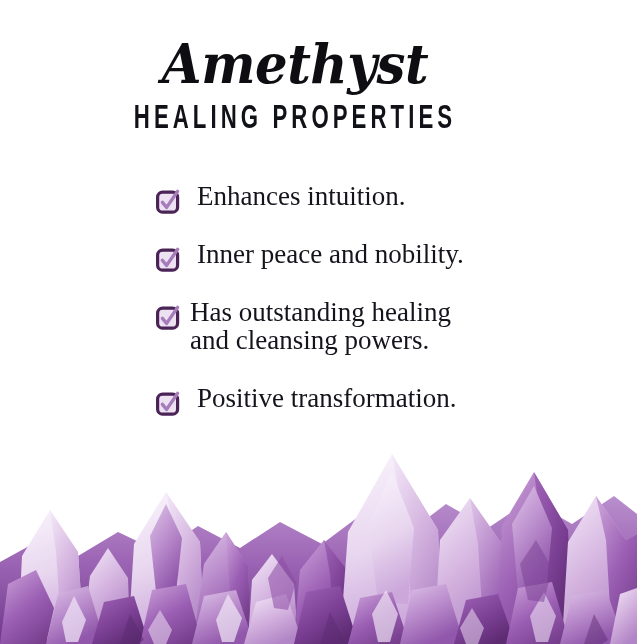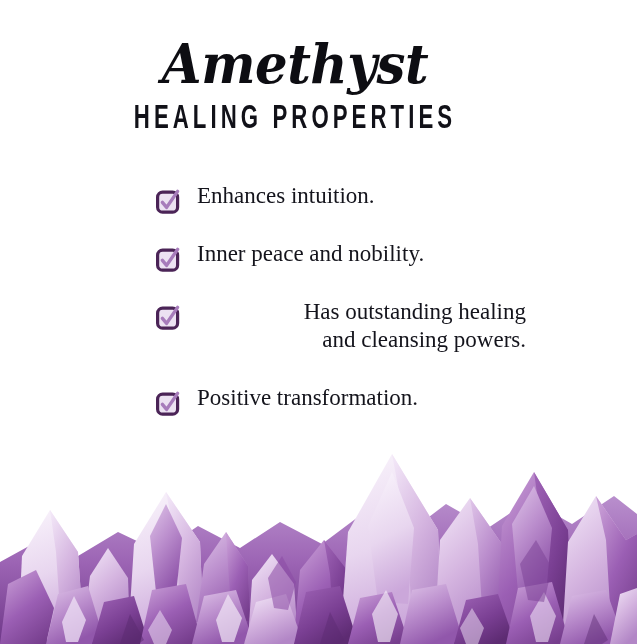--- a/index.html
+++ b/index.html
@@ -90,29 +90,29 @@
     top: 0;
     left: 0;
     width: 24px;
     height: 26px;
     display: block;
   }
 
   .item-text {
     flex: 1 1 auto;
     font-family: "Liberation Serif", serif;
-    font-size: 23px;
+    font-size: 27px;
     line-height: 28px;
     color: #14141c;
     padding-left: 17px;
     white-space: pre-line;
   }
 
   .item-text.centered {
-    text-align: right;
+    text-align: left;
     padding-left: 10px;
     padding-right: 30px;
   }
 
   
   .crystals {
     position: absolute;
     left: 0;
     bottom: 0;
     width: 637px;

